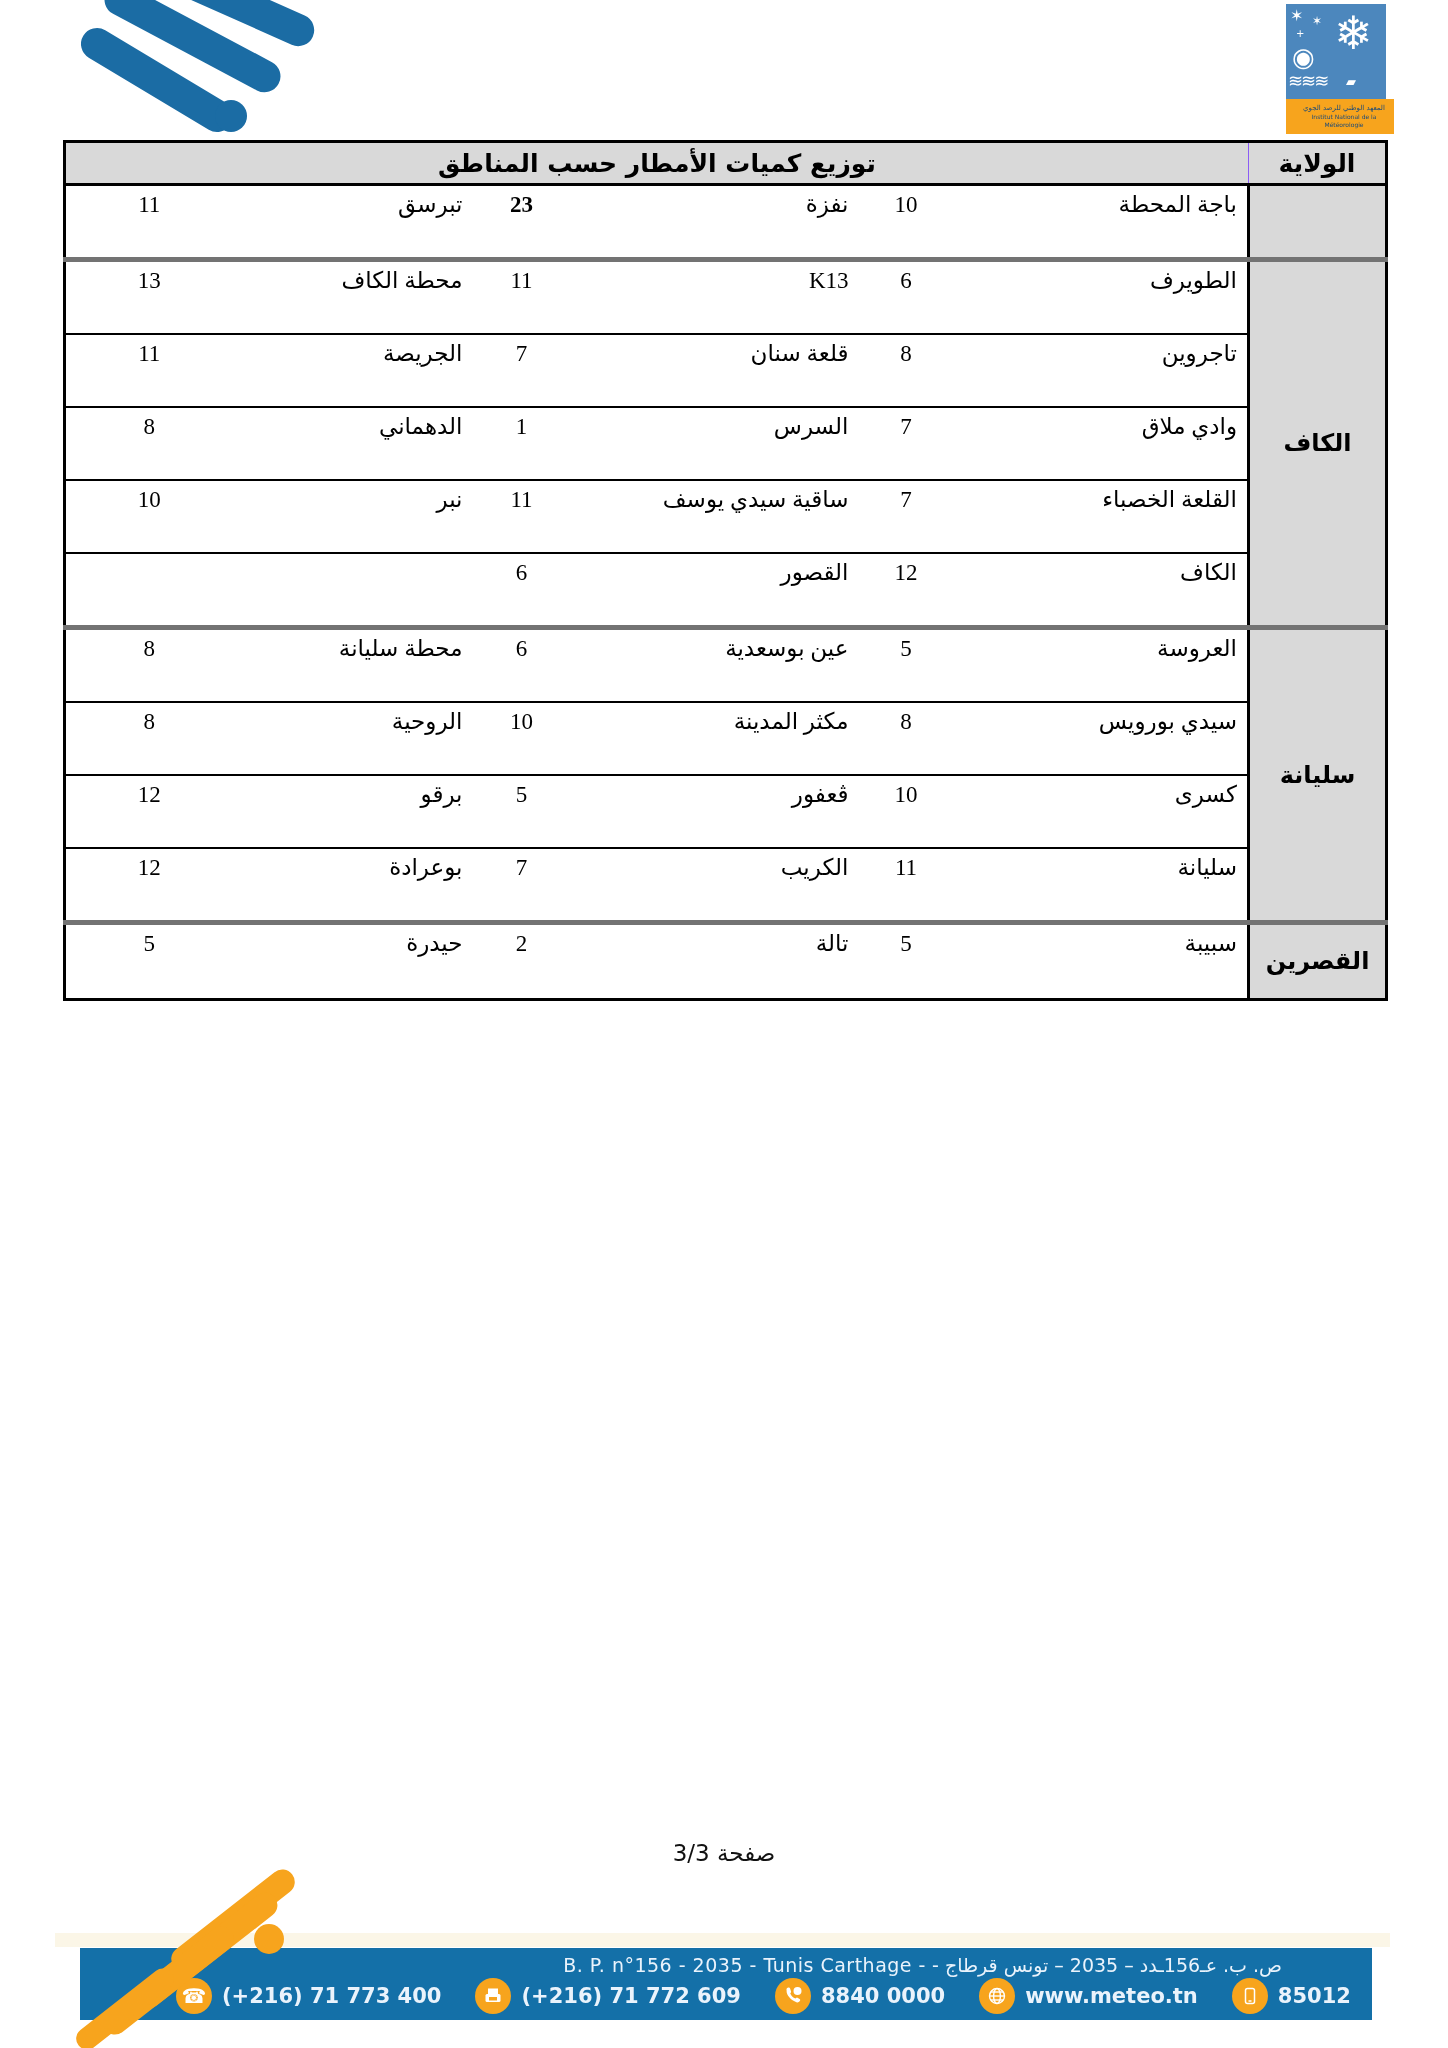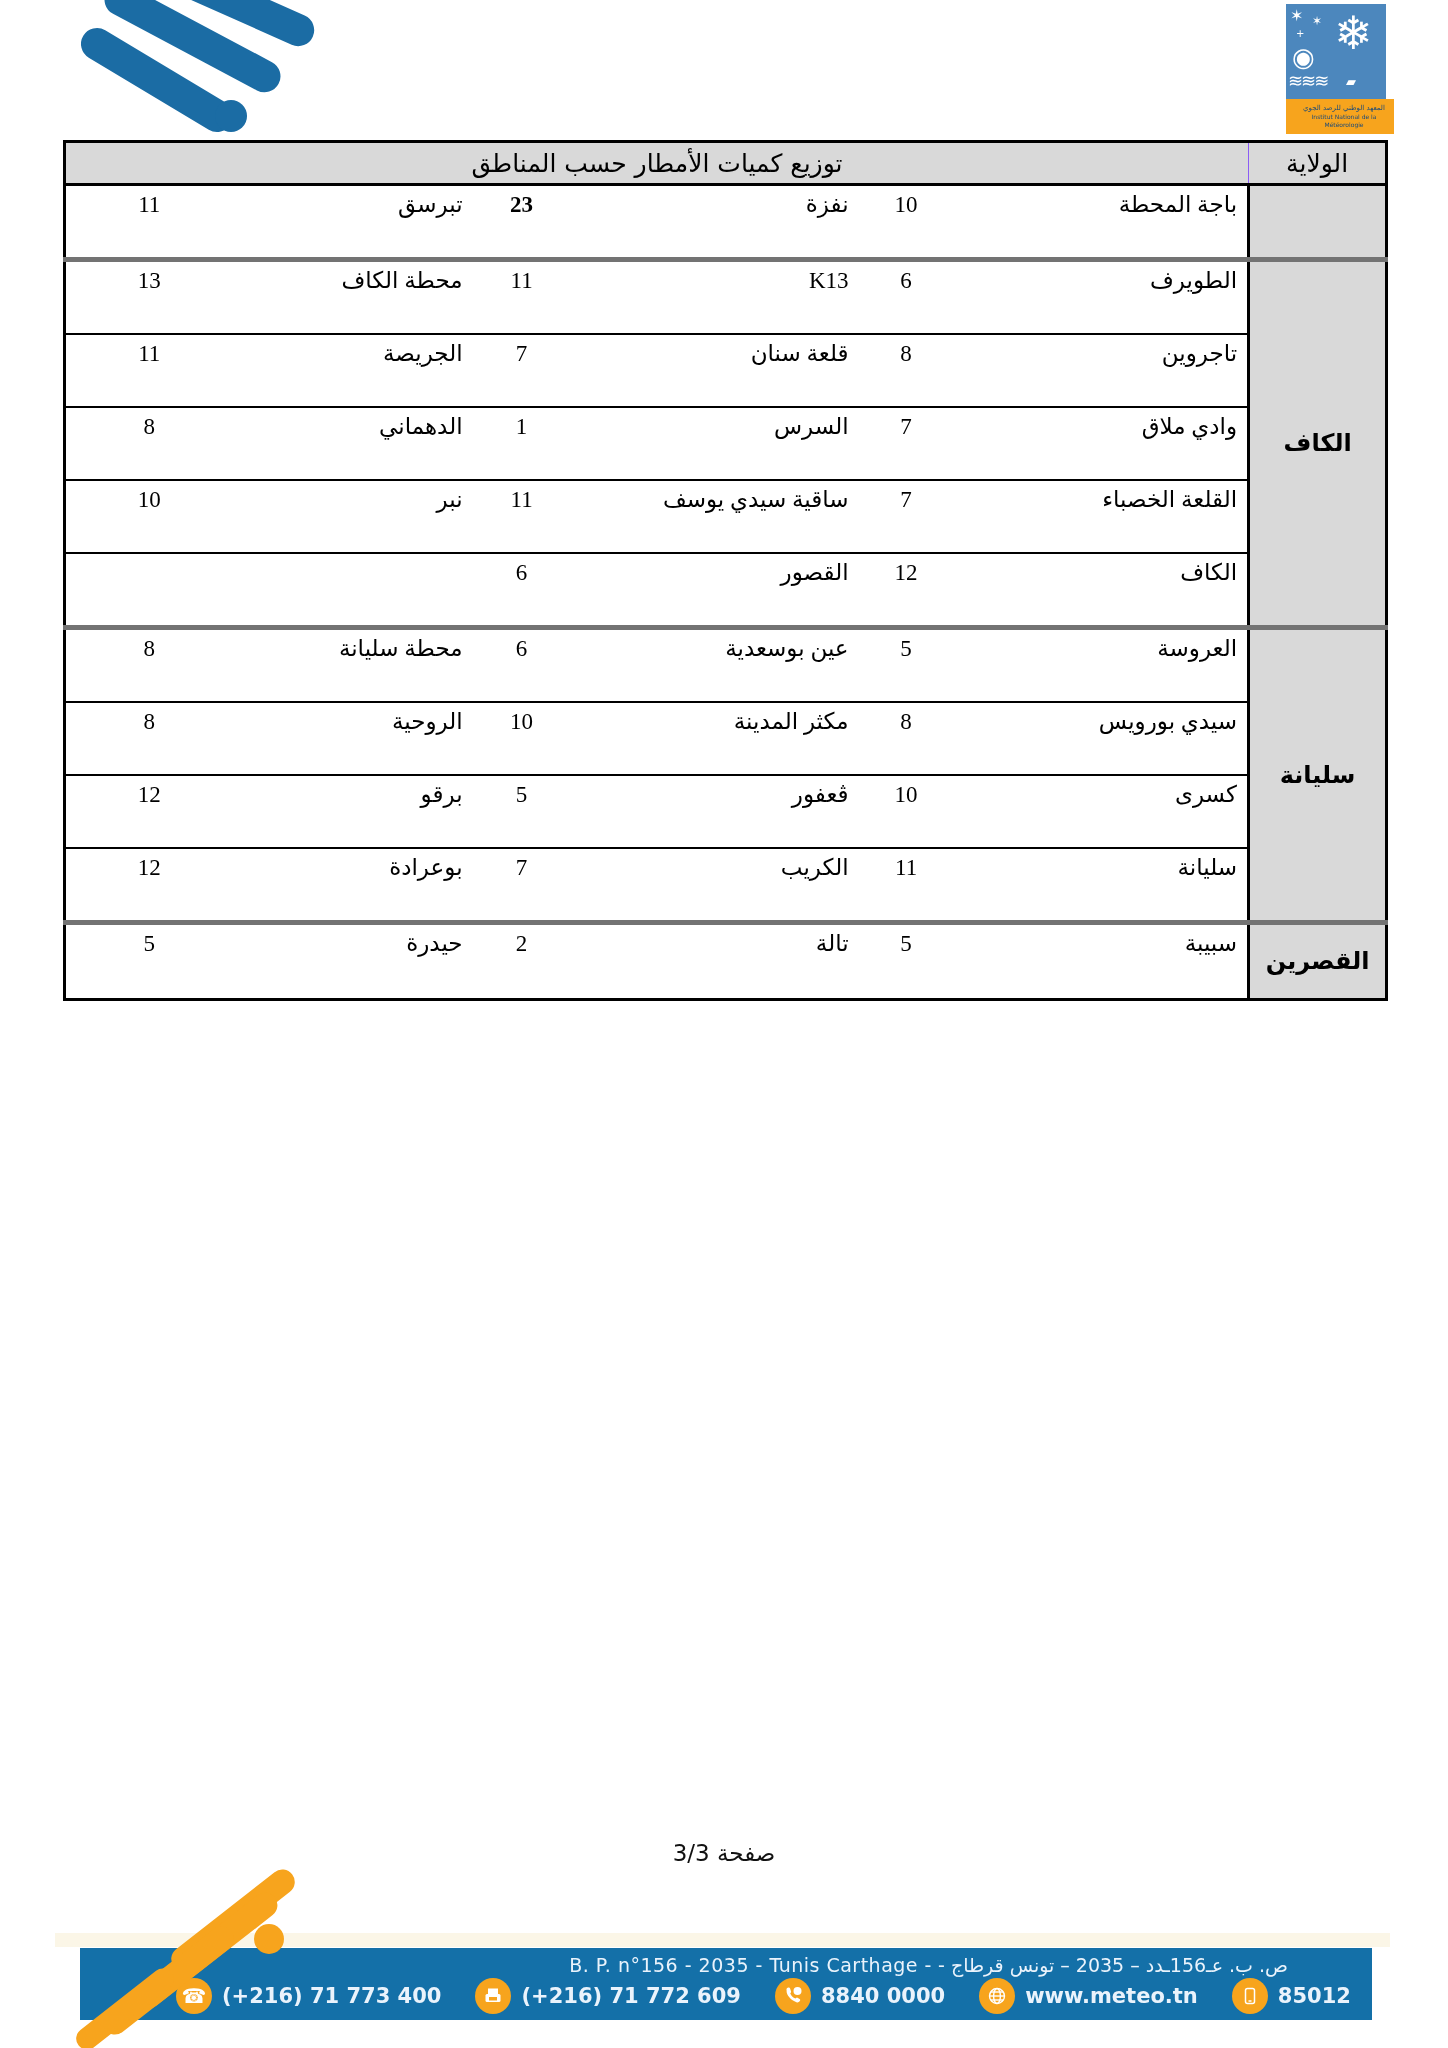--- a/index.html
+++ b/index.html
@@ -28,21 +28,21 @@
   .inm-band .fr{display:block;font-size:6px;line-height:8px;color:#1a4a7a;}
   
   table.rain{
     position:absolute;left:63px;top:140px;width:1322px;
     border-collapse:collapse;table-layout:fixed;
     border:3px solid #000;direction:rtl;
     font-family:"Liberation Serif","DejaVu Sans",serif;
   }
   table.rain th{
     background:#d9d9d9;border-bottom:3px solid #000;
-    font-size:25px;font-weight:normal;height:38px;text-align:center;
+    font-size:25px;font-weight:bold;height:38px;text-align:center;
     font-family:"DejaVu Sans",sans-serif;
   }
   table.rain th.wilaya-h{border-left:1px solid #8b5cf6;}
   table.rain td{border-bottom:2px solid #000;vertical-align:top;height:66px;
     font-size:23px;line-height:30px;padding-top:4px;}
   table.rain td.station{text-align:right;padding-right:10px;}
   table.rain td.val{text-align:center;}
   table.rain td.bold{font-weight:bold;}
   table.rain td.wilaya{
     background:#d9d9d9;border-left:3px solid #000;text-align:center;vertical-align:middle;
@@ -55,21 +55,21 @@
   
   .cream{position:absolute;left:55px;top:1933px;width:1335px;height:14px;background:#fbf6e7;}
   .fbar{position:absolute;left:80px;top:1948px;width:1292px;height:72px;background:#1470a8;color:#eaf3fc;}
   .fstripes{position:absolute;left:66px;top:1910px;width:250px;height:112px;pointer-events:none;}
   .fs{position:absolute;background:#f7a41d;border-radius:14px;}
   .fs1{left:92px;top:-2px;width:150px;height:25px;transform:rotate(-38deg);}
   .fs2{left:55px;top:28px;width:172px;height:25px;transform:rotate(-38deg);}
   .fs3{left:22px;top:58px;width:160px;height:25px;transform:rotate(-38deg);}
   .fs4{left:0px;top:88px;width:118px;height:22px;transform:rotate(-38deg);}
   .fdot{position:absolute;left:188px;top:14px;width:30px;height:30px;border-radius:50%;background:#f7a41d;}
-  .fline1{position:absolute;right:78px;top:6px;font-size:19px;white-space:nowrap;}
+  .fline1{position:absolute;right:84px;top:6px;font-size:19px;white-space:nowrap;}
   .fline1 .lat{letter-spacing:0.5px;}
   .fline1 .ara{direction:rtl;unicode-bidi:isolate;margin-right:6px;}
   .fline2{position:absolute;left:96px;top:30px;width:1190px;display:flex;align-items:center;gap:34px;
     font-size:21px;font-weight:bold;white-space:nowrap;}
   .contact{display:flex;align-items:center;gap:10px;}
   .cicon{width:36px;height:36px;border-radius:50%;background:#f7a41d;display:flex;
     align-items:center;justify-content:center;color:#fff;font-size:20px;flex:0 0 auto;}
   .cicon svg{display:block;}
 </style>
 </head>

